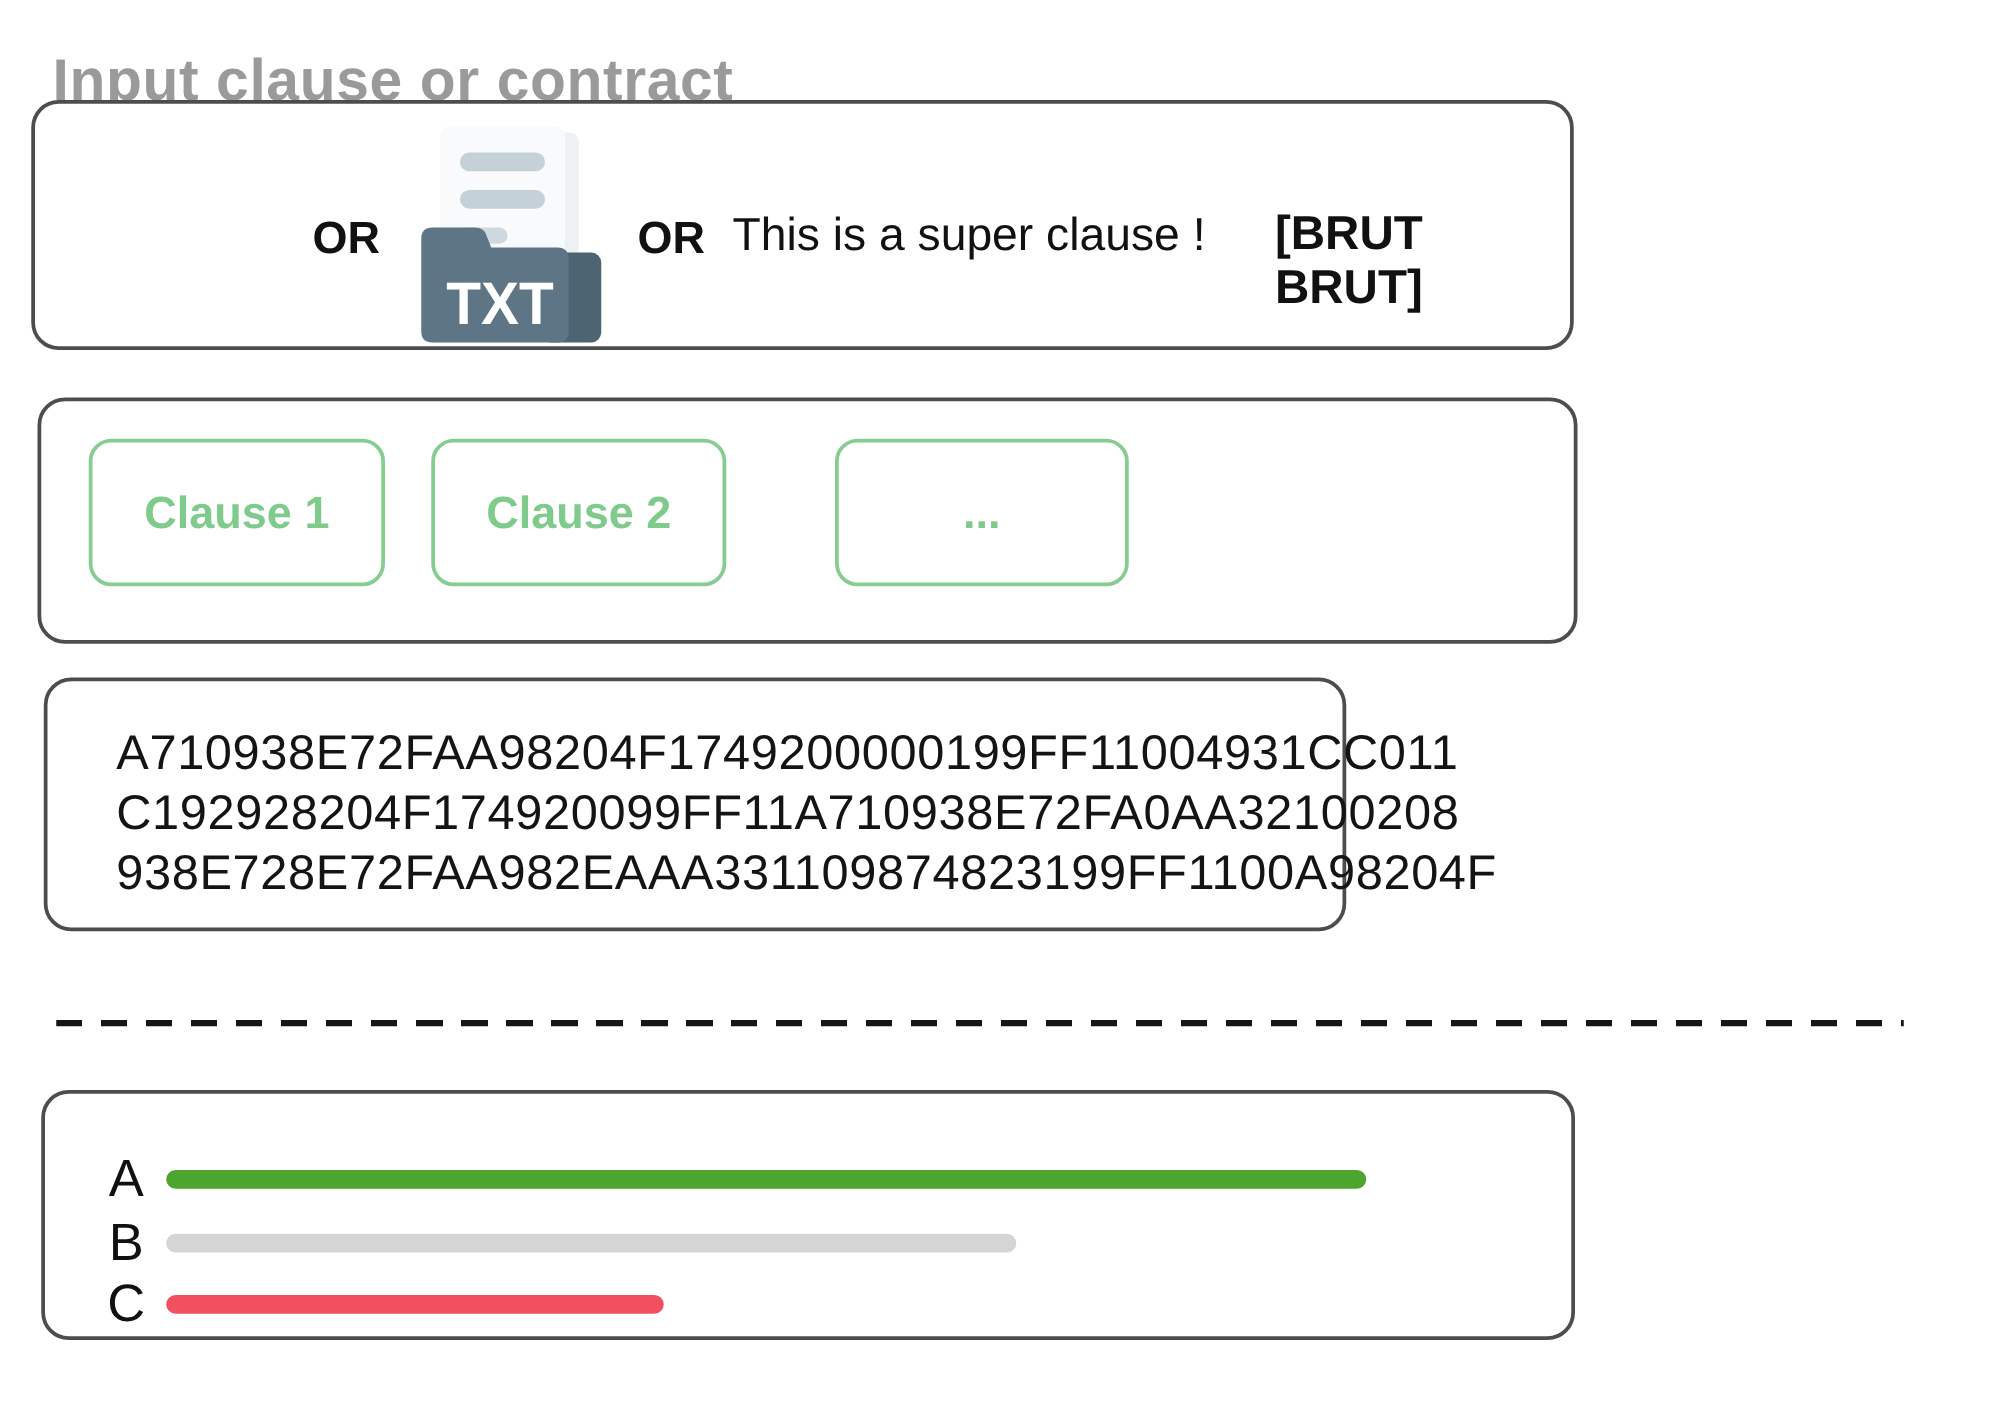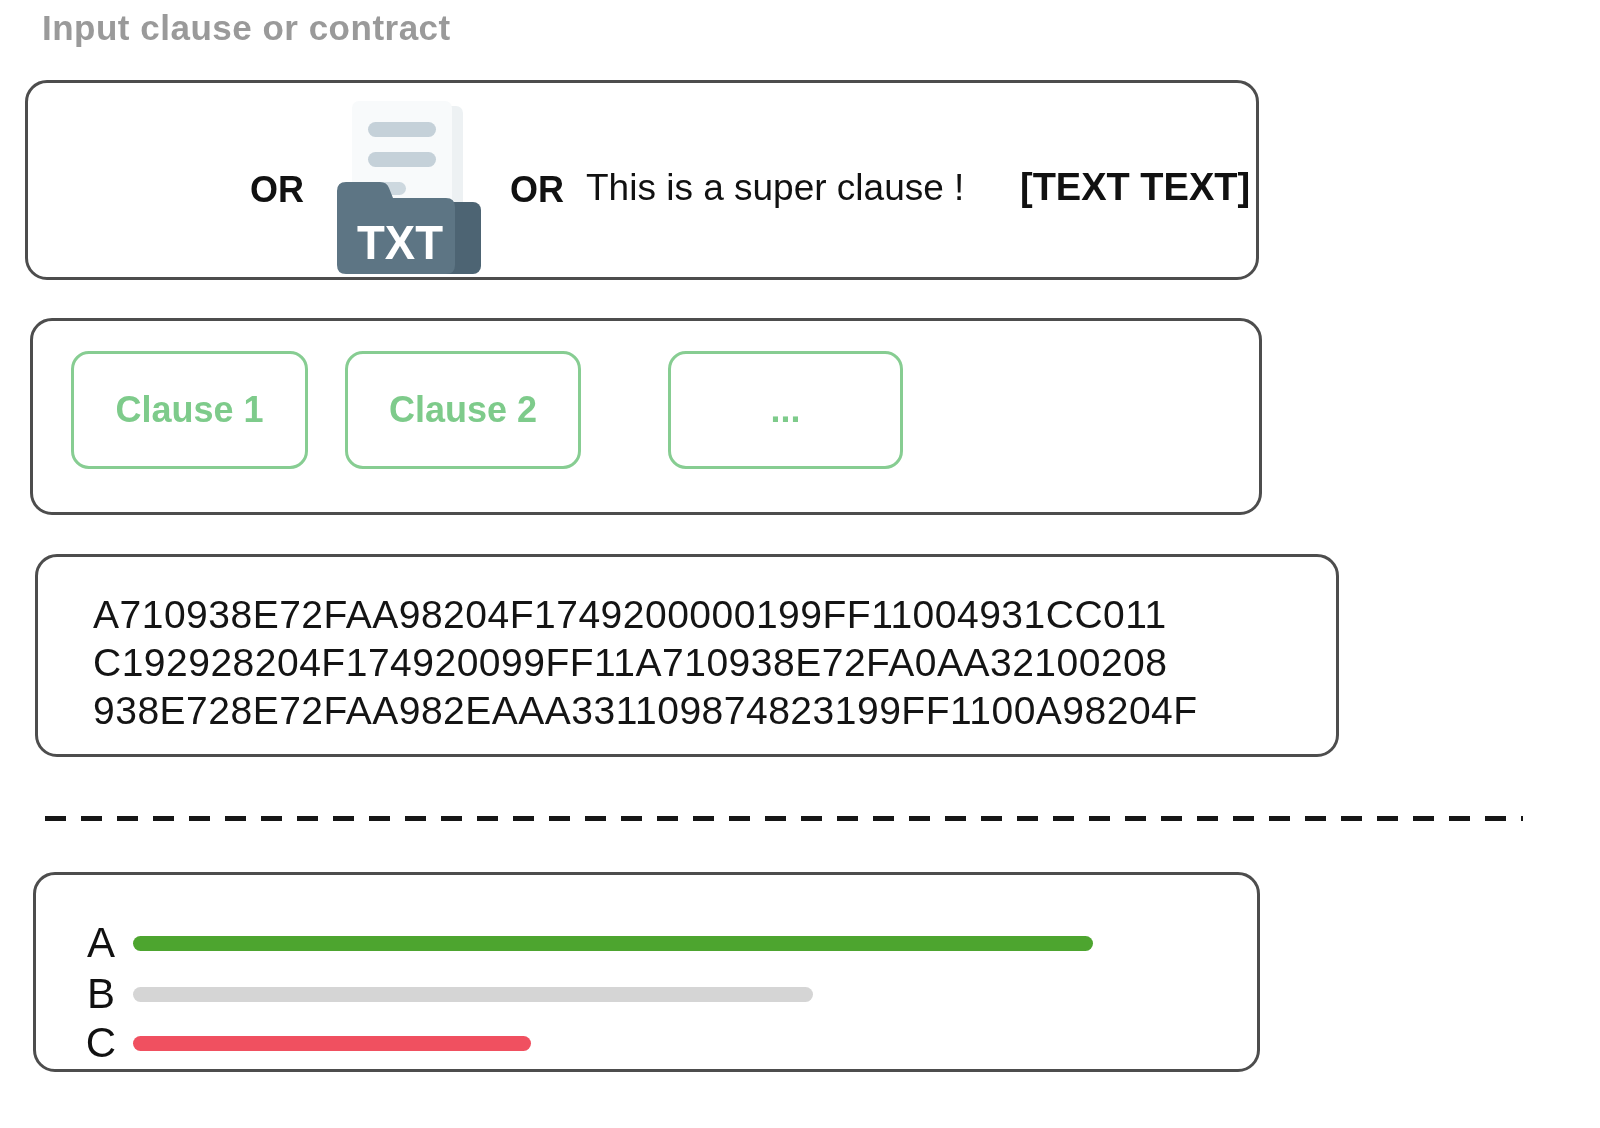--- a/index.html
+++ b/index.html
@@ -9,22 +9,22 @@
     font-family:"Liberation Sans", sans-serif;
     color:#141414;
   }
   .panel {
     position:absolute; background:#ffffff;
     border:3px solid #4d4d4d; border-radius:22px;
     box-sizing:border-box;
   }
   
   .section-label {
-    position:absolute; left:42px; top:8px;
-    font-size:35px; font-weight:700; color:#9a9a9a; letter-spacing:0.5px;
+    position:absolute; left:42px; top:36px;
+    font-size:47px; font-weight:700; color:#9a9a9a; letter-spacing:0.5px;
   }
   
   #input-panel { left:25px; top:80px; width:1234px; height:200px; }
   .icon-wrap { position:absolute; }
   #pdf-icon-wrap { left:30px; top:10px; width:186px; height:190px; }
   #txt-icon-wrap { left:303px; top:13px; width:158px; height:184px; }
   .or-label {
     position:absolute; top:86px; font-size:36px; font-weight:800; color:#111;
   }
   #or-1 { left:222px; }
@@ -43,21 +43,21 @@
     position:absolute; top:30px; height:118px;
     border:3px solid #87cd92; border-radius:18px; box-sizing:border-box;
     display:flex; align-items:center; justify-content:center;
     font-size:36px; font-weight:700; color:#7ecb8b;
   }
   #clause-1 { left:38px;  width:237px; }
   #clause-2 { left:312px; width:236px; }
   #clause-dots { left:635px; width:235px; }
   #clause-n { left:955px; width:235px; }
   
-  #hash-panel { left:35px; top:542px; width:1304px; height:203px; padding:34px 0 0 55px;margin-top:12px; }
+  #hash-panel { left:35px; top:542px; width:1042px; height:203px; padding:34px 0 0 55px; }
   .hash-line {
     font-size:39px; line-height:48px; letter-spacing:0.5px; color:#141414;
     white-space:nowrap;
   }
   
   .computation-label {
     position:absolute; right:105px; top:760px;
     font-size:38px; color:#111;
   }
   .dash-line {
@@ -100,21 +100,21 @@
         <rect x="102" y="106" width="48" height="72" rx="8" fill="#4d6473"></rect>
         <path d="M15 86 h34 q7 0 9 6 l4 10 h53 q9 0 9 9 v58 q0 9 -9 9 H15 q-9 0 -9 -9 V95 q0 -9 9 -9 z" fill="#5d7584"></path>
         <text x="26" y="163" font-size="48" font-weight="bold" fill="#ffffff" font-family="Liberation Sans, sans-serif" textLength="86" lengthAdjust="spacingAndGlyphs">TXT</text>
       </svg>
     </span>
 
     <span class="or-label" id="or-2">OR</span>
 
     <span class="raw-clause">This is a super clause !</span>
 
-    <span class="raw-tag">[TEXT TEXT]</span>
+    <span class="raw-tag">[BRUT BRUT]</span>
   </div>
 
   <div class="panel" id="clauses-panel">
     <div class="clause-chip" id="clause-1">Clause 1</div>
     <div class="clause-chip" id="clause-2">Clause 2</div>
     <div class="clause-chip" id="clause-dots">...</div>
   </div>
 
   <div class="panel" id="hash-panel">
     <div class="hash-line">A710938E72FAA98204F1749200000199FF11004931CC011</div>

